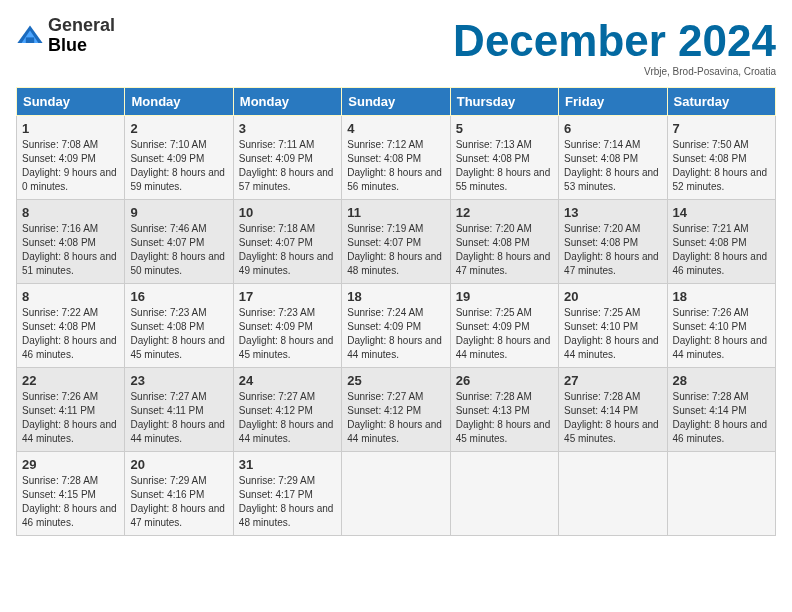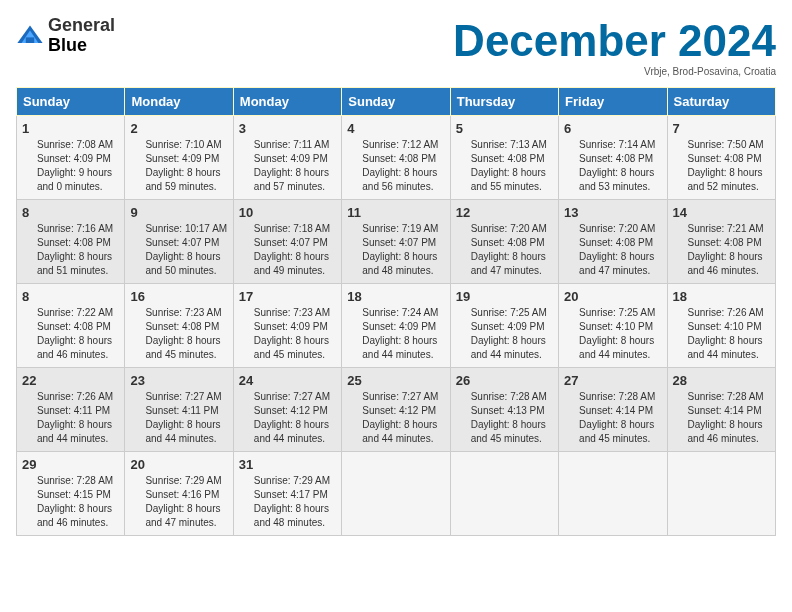--- a/index.html
+++ b/index.html
@@ -84,21 +84,20 @@
     .day-number {
       font-size: 13px;
       font-weight: bold;
       display: block;
       margin-bottom: 2px;
     }
     .day-info {
       font-size: 10px;
       line-height: 1.4;
       color: #333;
-      margin-left: 15px;
     }
     .empty-cell {
       background-color: inherit;
     }
   </style>
 </head>
 <body>
 
 <div class="header-area">
   <div class="logo">
@@ -194,21 +193,21 @@
         <span class="day-number">8</span>
         <div class="day-info">
           <span>Sunrise: 7:16 AM</span><br>
           <span>Sunset: 4:08 PM</span><br>
           <span>Daylight: 8 hours and 51 minutes.</span>
         </div>
       </td>
         <td>
         <span class="day-number">9</span>
         <div class="day-info">
-          <span>Sunrise: 10:17 AM</span><br>
+          <span>Sunrise: 7:46 AM</span><br>
           <span>Sunset: 4:07 PM</span><br>
           <span>Daylight: 8 hours and 50 minutes.</span>
         </div>
       </td>
         <td>
         <span class="day-number">10</span>
         <div class="day-info">
           <span>Sunrise: 7:18 AM</span><br>
           <span>Sunset: 4:07 PM</span><br>
           <span>Daylight: 8 hours and 49 minutes.</span>

